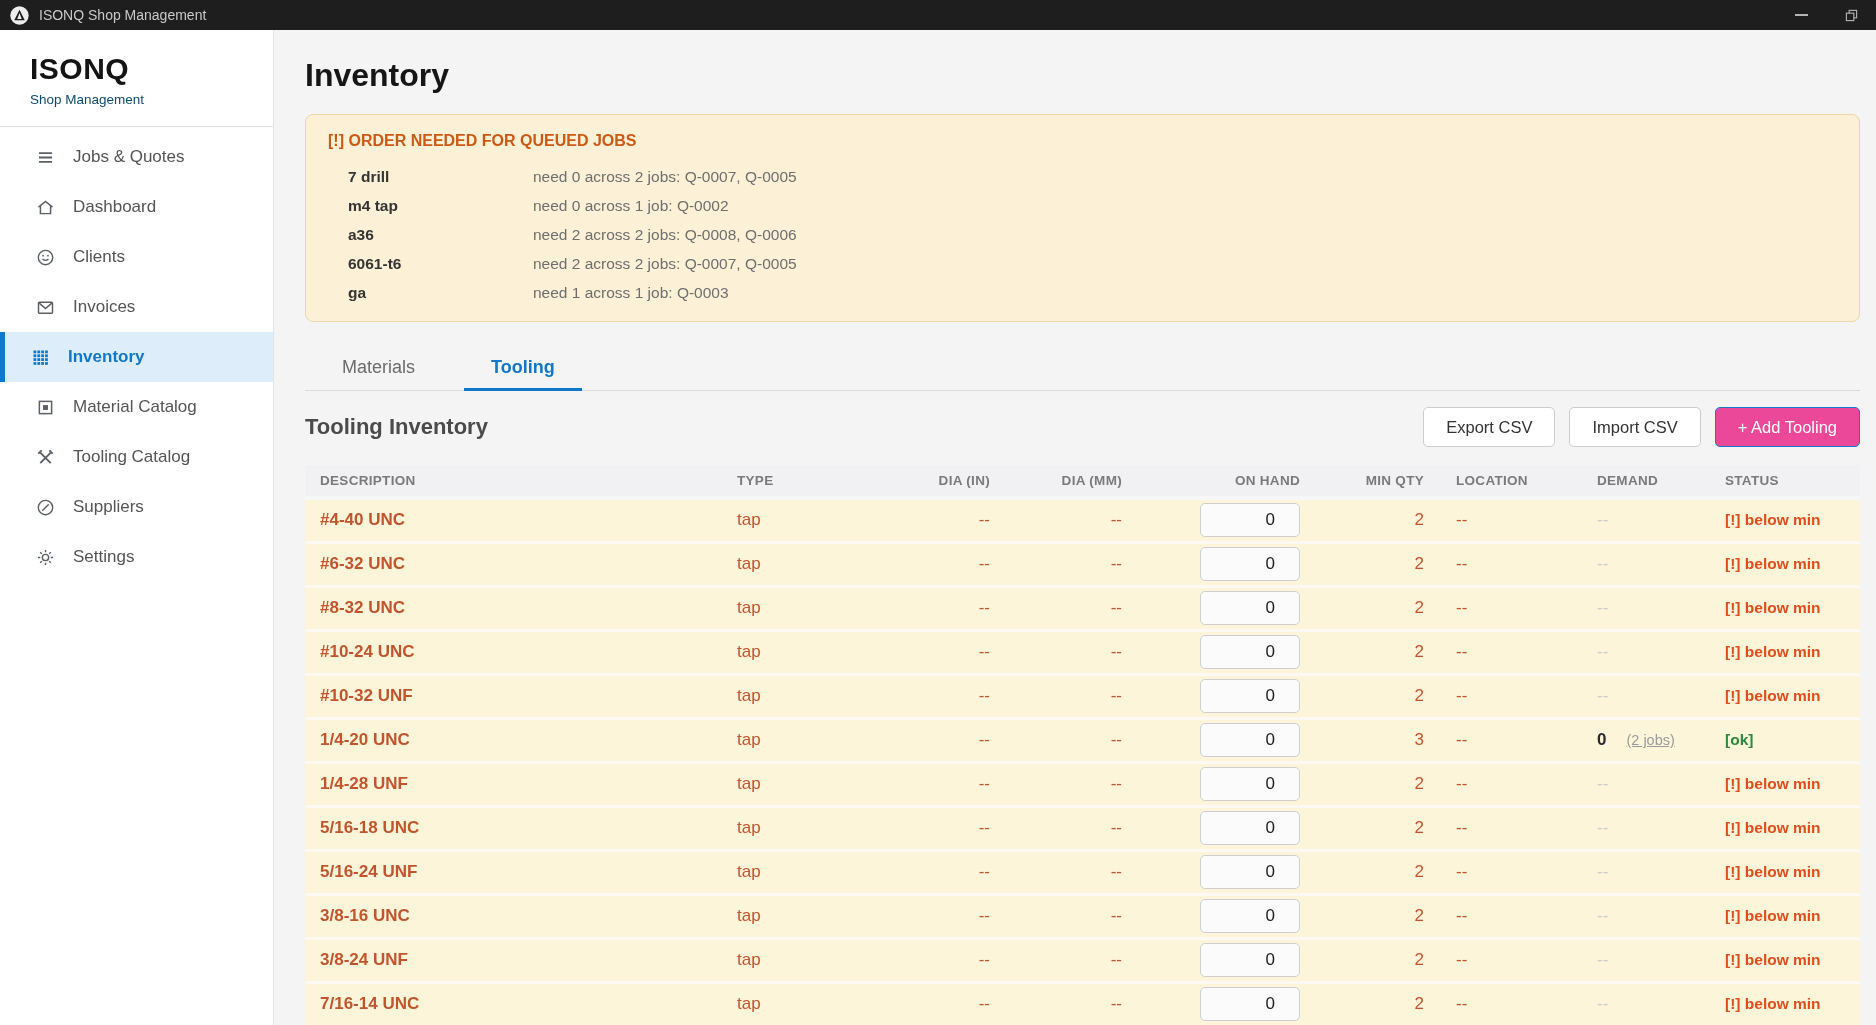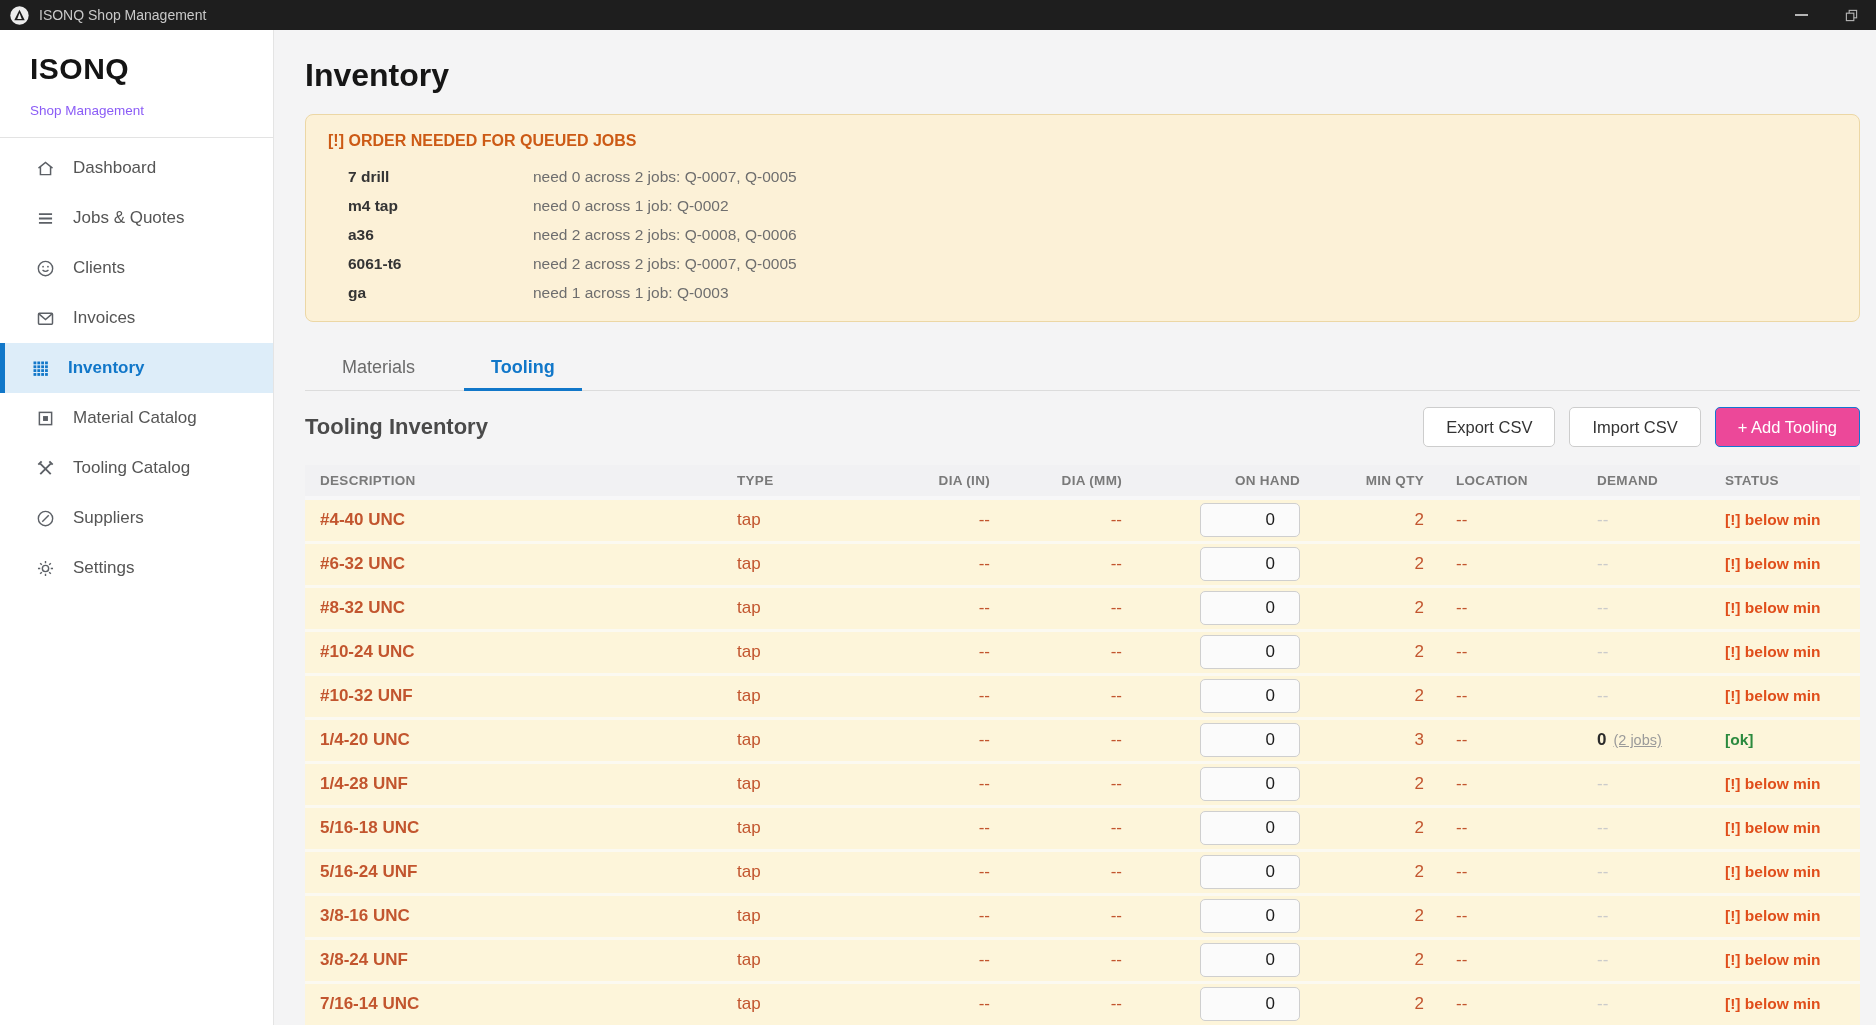--- a/index.html
+++ b/index.html
@@ -14,21 +14,21 @@
   .tb-btn { width:50px; height:30px; display:flex; align-items:center; justify-content:center; background:transparent; border:none; cursor:default; }
   .min-glyph { display:block; width:13px; height:2px; background:#b5b5b5; }
 
   
   .shell { display:flex; height:998px; }
 
   
   .sidebar { width:274px; background:#ffffff; border-right:1px solid #e4e4e4; flex:none; }
   .brand { padding:22px 0 0 30px; }
   .brand-logo { font-size:30px; font-weight:800; color:#141414; letter-spacing:.5px; }
-  .brand-sub { font-size:13.5px; color:#8b5cf6; margin-top:17px; }
+  .brand-sub { font-size:13.5px; color:#0c4a6e; margin-top:6px; }
   .side-divider { border:none; border-top:1px solid #e3e3e3; margin-top:19px; }
   nav { margin-top:5px; }
   .nav-item { display:flex; align-items:center; height:50px; padding-left:30px; color:#555; font-size:17px; cursor:pointer; border-left:5px solid transparent; }
   .nav-item .nav-icon { width:21px; height:21px; margin-right:17px; color:#5c6066; display:flex; }
   .nav-item .nav-icon svg { width:21px; height:21px; }
   .nav-item.active { background:#ddedf9; border-left-color:#1177c9; color:#1177c9; font-weight:700; padding-left:25px; }
   .nav-item.active .nav-icon { color:#1177c9; }
 
   
   .content { flex:1; padding:0 16px 0 31px; overflow:hidden; }
@@ -55,21 +55,21 @@
   th { height:33px; background:#f1f1f3; color:#7a7a7a; font-size:13.5px; font-weight:600; letter-spacing:.3px; text-align:left; padding-left:15px; border-bottom:4px solid #f7f7f8; }
   td { height:44px; background:#fdf5da; font-size:17px; padding-left:15px; border-bottom:3px solid #fbf9f1; }
   th.c-num, td.c-num { text-align:right; padding-right:15px; padding-left:0; }
   th.c-onhand, td.c-onhand { text-align:right; padding-right:15px; padding-left:0; }
   th.c-loc, td.c-loc, th.c-demand, td.c-demand { padding-left:17px; }
   td.c-desc { font-weight:600; }
   td.c-desc, td.c-type, td.c-num, td.c-loc { color:#c2552e; }
   .onhand-input { width:100px; height:34px; border:1px solid #cfcfcf; border-radius:5px; background:#fbfbfb; font-size:17px; color:#1c1c1c; text-align:right; padding-right:24px; font-family:inherit; }
   .demand-val { color:#2b2b2b; font-weight:700; }
   .demand-val.muted { color:#cbcbcb; font-weight:400; }
-  .demand-note { color:#9a9a9a; font-size:14.5px; margin-left:7px;text-decoration:underline; }
+  .demand-note { color:#9a9a9a; font-size:14.5px; margin-left:20px;text-decoration:underline; }
   .status-badge { font-size:15.5px; font-weight:700; }
   .status-alert { color:#e04e1b; }
   .status-ok { color:#2b8a3e; }
 </style>
 </head>
 <body>
 
 <svg width="0" height="0" style="position:absolute" aria-hidden="true">
   <defs>
     <symbol id="sym-home" viewBox="0 0 24 24">
@@ -157,33 +157,33 @@
   <aside class="sidebar">
     <div class="brand">
       <div class="brand-logo">ISONQ</div>
       <div class="brand-sub">Shop Management</div>
     </div>
     <hr class="side-divider">
     <nav id="nav">
   <div class="nav-item">
     <span class="nav-icon">
             <svg>
+              <use href="#sym-menu"></use>
+            </svg>
+          </span>
+    <span class="nav-label">Jobs &amp; Quotes</span>
+  </div>
+
+  <div class="nav-item">
+    <span class="nav-icon">
+            <svg>
               <use href="#sym-home"></use>
             </svg>
           </span>
     <span class="nav-label">Dashboard</span>
-  </div>
-
-  <div class="nav-item">
-    <span class="nav-icon">
-            <svg>
-              <use href="#sym-menu"></use>
-            </svg>
-          </span>
-    <span class="nav-label">Jobs &amp; Quotes</span>
   </div>
 
   <div class="nav-item">
     <span class="nav-icon">
             <svg>
               <use href="#sym-smiley"></use>
             </svg>
           </span>
     <span class="nav-label">Clients</span>
   </div>

